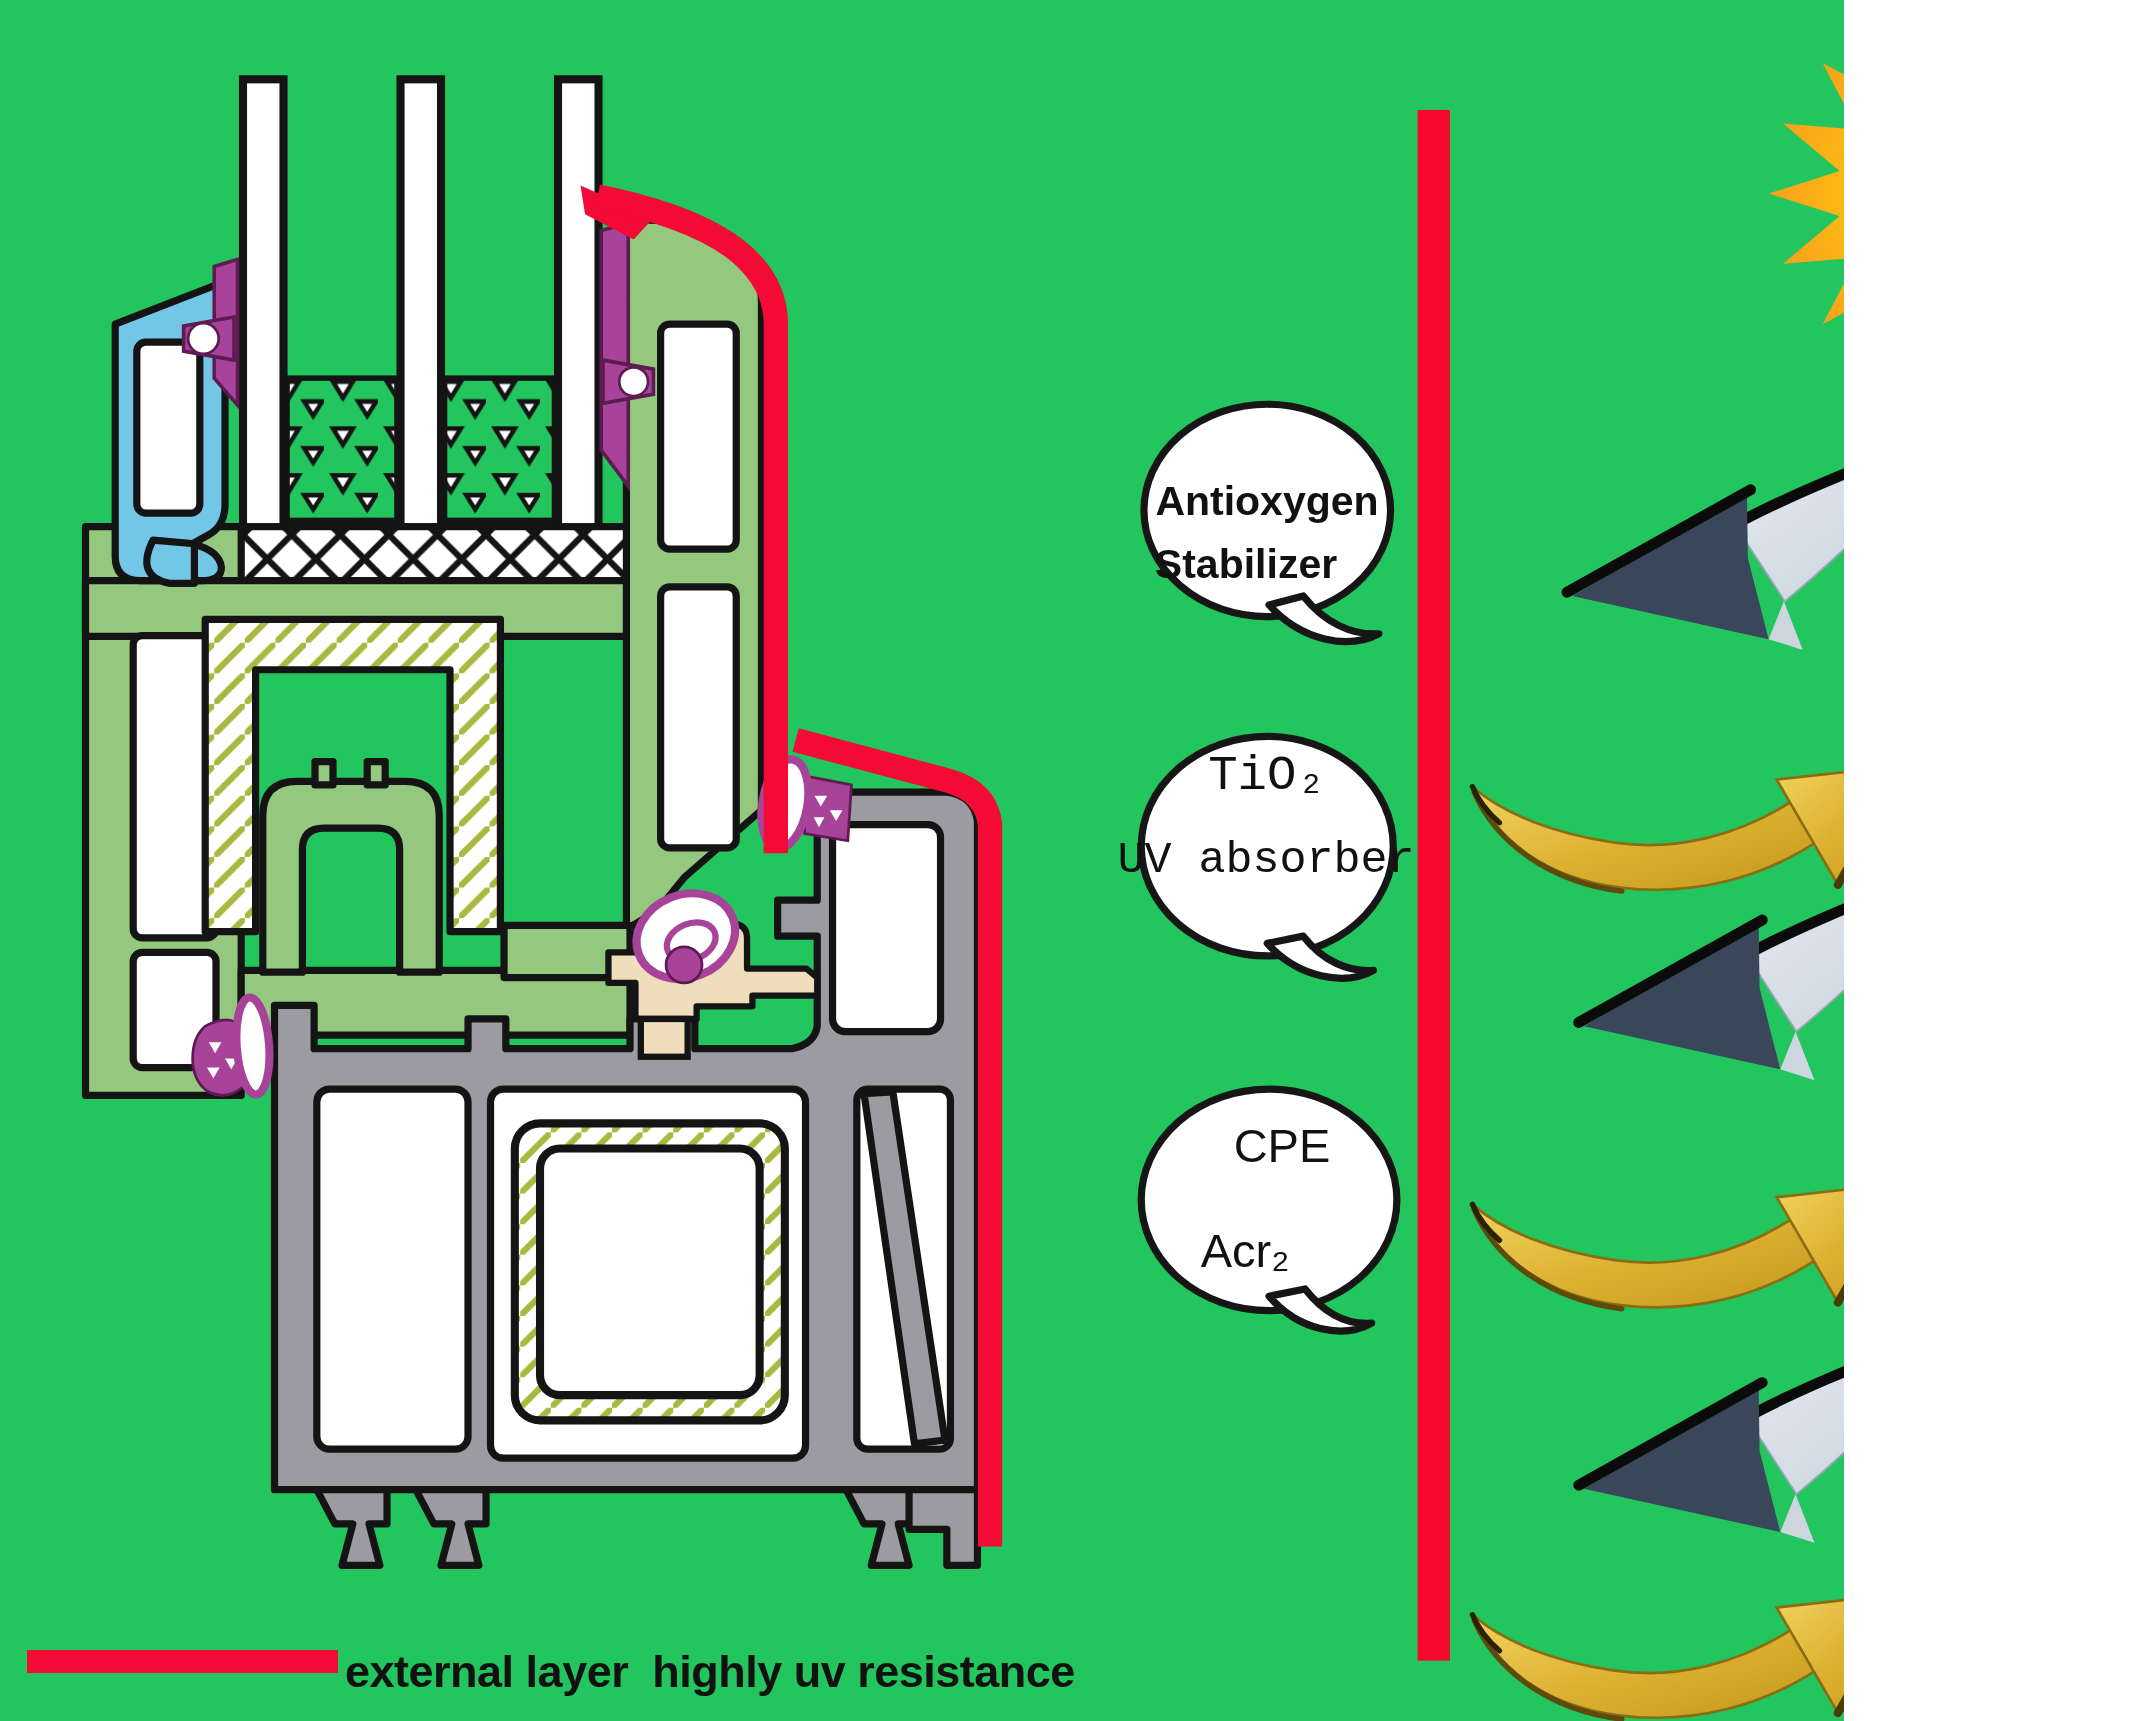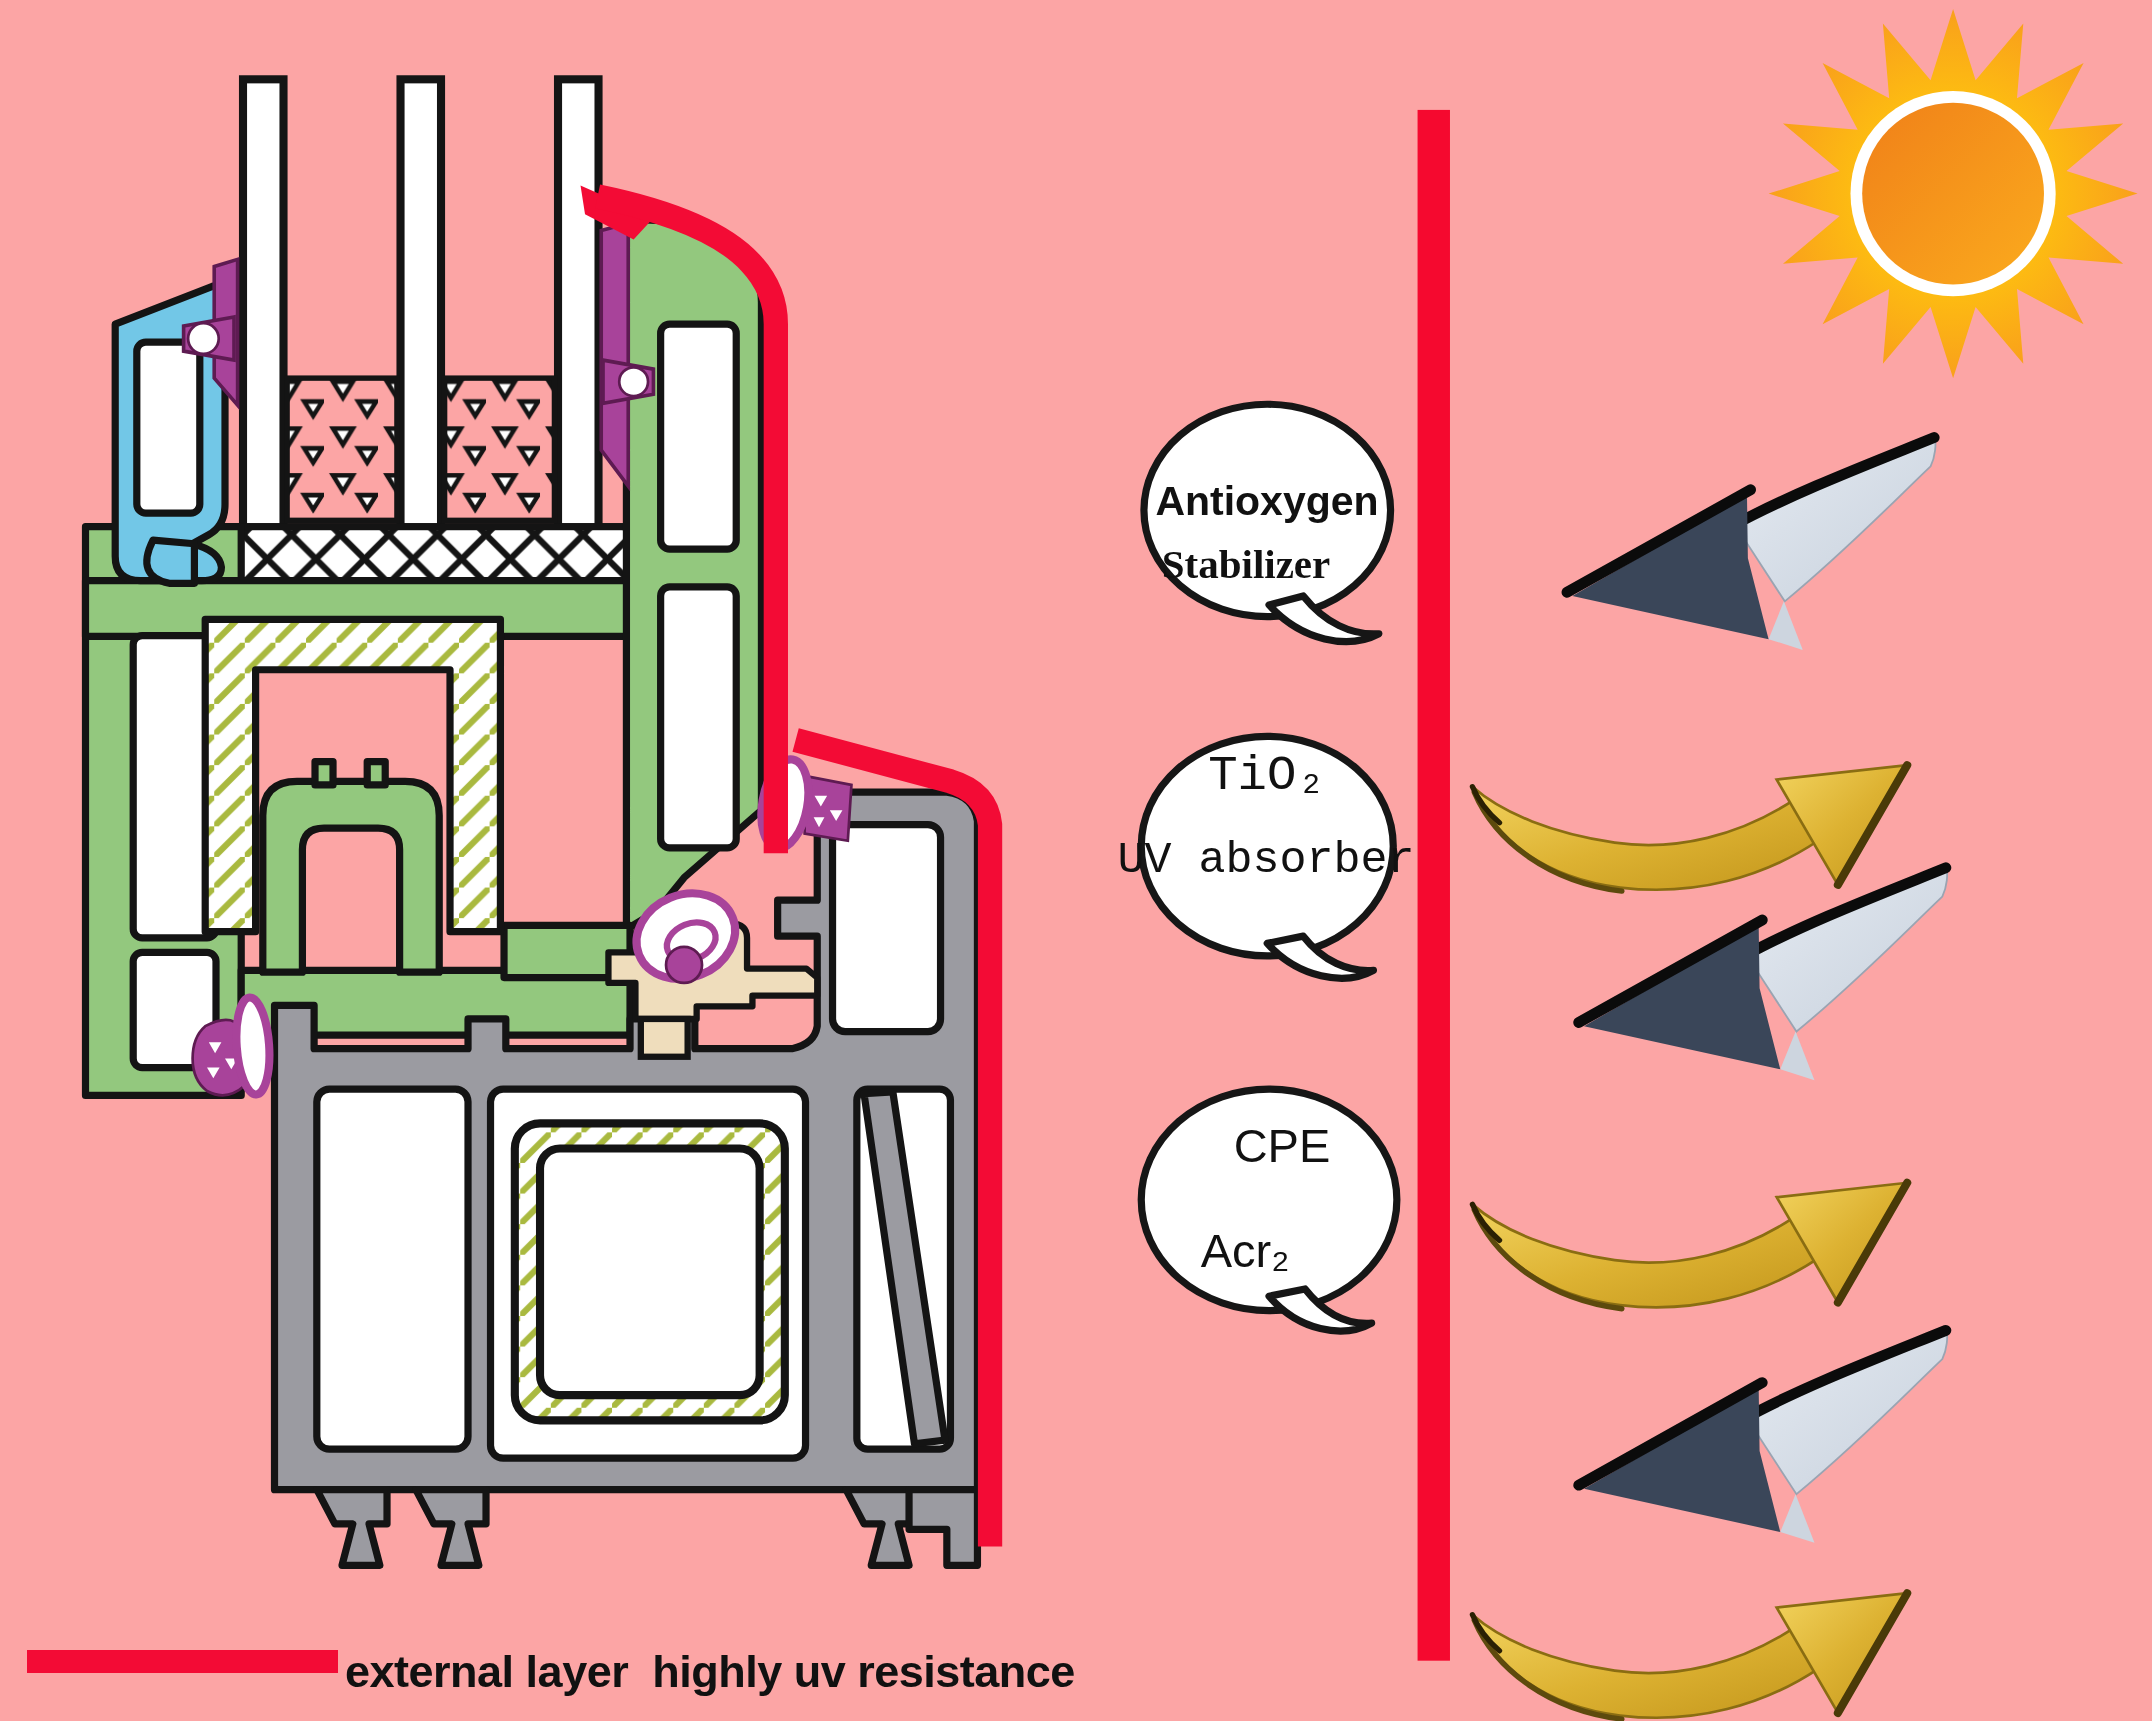--- a/index.html
+++ b/index.html
@@ -1,16 +1,16 @@
 <!DOCTYPE html>
 <html style="font-size:14.4px"><head>
 <meta charset="utf-8">
 <style>
   html,body{margin:0;padding:0;background:#ffffff;}
-  .canvas{position:relative;width:2152px;height:1722px;background:#fca5a5;overflow:hidden;
+  .canvas{position:relative;width:1844px;height:1722px;background:#22c55e;overflow:hidden;
           font-family:"Liberation Sans","DejaVu Sans",sans-serif;}
   .art{position:absolute;left:0;top:0;}
   .ink{stroke:#141414;stroke-width:8;stroke-linejoin:round;}
   .pane{fill:#ffffff;stroke:#141414;stroke-width:9;}
   .green{fill:#93c87e;}
   .gray{fill:#9b9ba1;}
   .blue{fill:#72c7e7;}
   .mag{fill:#a8439a;}
   .tan{fill:#efddbc;}
   .white{fill:#ffffff;}
@@ -203,21 +203,21 @@
 
   <use href="#arrowDark" xlink:href="#arrowDark" transform="translate(1735,470)"></use>
   <use href="#arrowGold" xlink:href="#arrowGold" transform="translate(1622,828)"></use>
   <use href="#arrowDark" xlink:href="#arrowDark" transform="translate(1748,948)"></use>
   <use href="#arrowGold" xlink:href="#arrowGold" transform="translate(1622,1292)"></use>
   <use href="#arrowDark" xlink:href="#arrowDark" transform="translate(1748,1462)"></use>
   <use href="#arrowGold" xlink:href="#arrowGold" transform="translate(1622,1748)"></use>
 </svg>
 
 <div class="btxt b1" style="left:1267px;top:501px;">Antioxygen</div>
-<div class="btxt b1" style="left:1246px;top:564px;font-family:Liberation Serif, serif;">Stabilizer</div>
+<div class="btxt b1" style="left:1246px;top:564px;">Stabilizer</div>
 <div class="btxt b2" style="left:1267px;top:776px;font-size:49px;">TiO₂</div>
 <div class="btxt b2" style="left:1266px;top:860px;">UV absorber</div>
 <div class="btxt b3" style="left:1242px;top:1145px;margin-left:40px;">CPE</div>
 <div class="btxt b3" style="left:1245px;top:1250px;">Acr₂</div>
 
 <div class="legend-swatch"></div>
 <div class="legend-text">external layer  highly uv resistance</div>
 
 </div>
 

